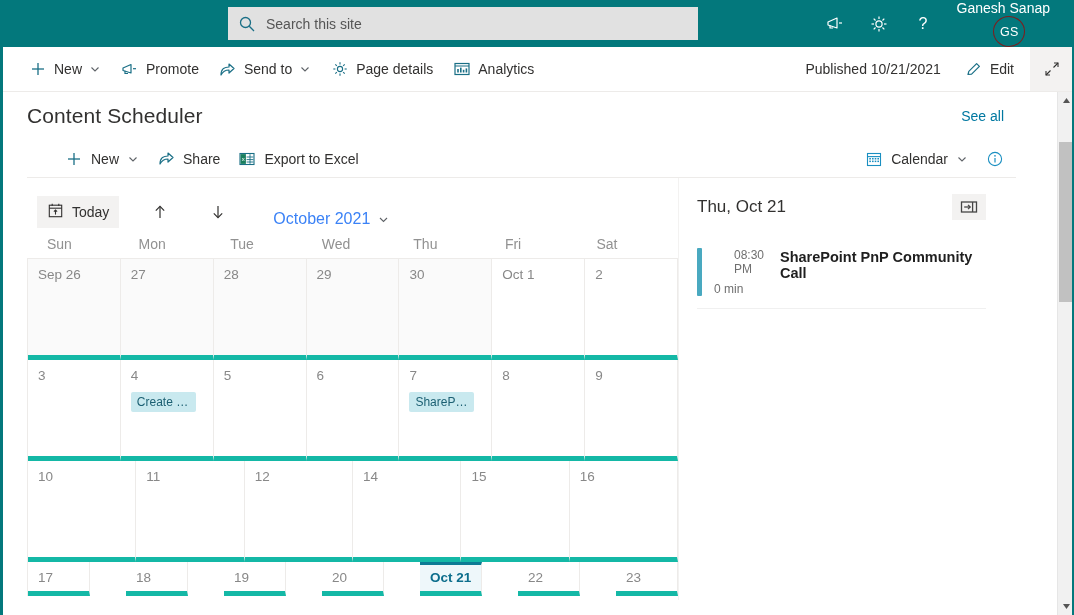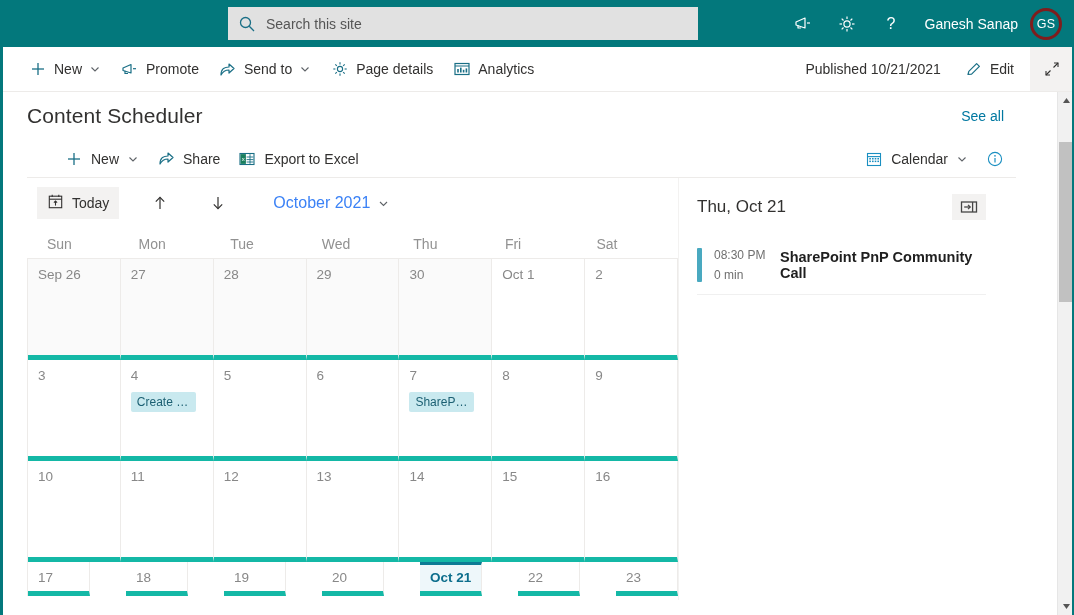--- a/index.html
+++ b/index.html
@@ -29,25 +29,25 @@
   .suite-right {
     position:absolute; right:12px; top:0; height:47px;
     display:flex; align-items:center; gap:0px;
   }
   .suite-btn {
     width:44px; height:47px; display:flex; align-items:center; justify-content:center;
     cursor:pointer;
   }
   .suite-btn svg { display:block; }
   .suite-user {
-    display:flex; align-items:center; height:47px; padding-left:12px; cursor:pointer;
+    display:flex; align-items:center; height:47px; padding-left:12px; cursor:pointer;flex-direction:column;
   }
   .suite-user-name { color:#fff; font-size:14px; margin-right:12px; white-space:nowrap; }
   .avatar {
-    width:32px; height:32px; border-radius:50%; border:3px solid #7f1d1d;
+    width:32px; height:32px; border-radius:50%; border:1px solid #7f1d1d;
     color:#fff; font-size:12.5px; display:flex; align-items:center; justify-content:center;
     letter-spacing:.3px;
   }
 
   
   .cmdbar {
     position:absolute; left:0; top:47px; width:1074px; height:45px;
     background:#fff; border-bottom:1px solid #edebe9;
     display:flex; align-items:center;
   }
@@ -91,21 +91,21 @@
   .lt-left { display:flex; align-items:center; padding-left:30px; gap:2px; }
   .lt-item {
     display:flex; align-items:center; gap:8px; height:36px; padding:0 8px;
     font-size:14px; color:#323130; cursor:pointer; white-space:nowrap;
   }
   .lt-right { position:absolute; right:4px; display:flex; align-items:center; gap:2px; }
 
   
   .cal-area { display:flex; margin:0 24px 0 24px; height:422px; }
   .cal-main { width:672px; position:relative; }
-  .cal-nav { display:flex; align-items:center; height:50px; padding-left:10px; gap:18px; }
+  .cal-nav { display:flex; align-items:flex-end; height:50px; padding-left:10px; gap:18px; }
   .today-btn {
     display:flex; align-items:center; gap:8px; background:#f3f2f1;
     height:32px; padding:0 10px; font-size:14px; color:#323130; cursor:pointer;
   }
   .nav-arrow {
     width:34px; height:32px; display:flex; align-items:center; justify-content:center;
     cursor:pointer; margin-left:6px;
   }
   .month-label {
     display:flex; align-items:center; gap:7px; font-size:16px; color:#3b82f6;
@@ -140,21 +140,21 @@
   .dp-btn {
     width:34px; height:26px; background:#f3f2f1; display:flex;
     align-items:center; justify-content:center; cursor:pointer; margin-right:22px;
   }
   .dp-list { margin-top:18px; margin-right:22px; }
   .dp-evt {
     display:flex; border-bottom:1px solid #f0f0f0; padding:10px 0 12px 0; cursor:pointer;
   }
   .dp-bar { width:5px; background:#49a9c0; flex:0 0 5px; border-radius:1px; }
   .dp-time { width:78px; flex:0 0 78px; padding-left:12px; }
-  .dp-t1 { font-size:12px; color:#6f6f6f; }
+  .dp-t1 { font-size:12px; color:#6f6f6f;margin-left:20px; }
   .dp-t2 { font-size:12px; color:#6f6f6f; margin-top:6px; }
   .dp-name { font-size:14.5px; color:#1f1f1f; font-weight:600; padding-top:1px; }
 
   
   .scrollbar {
     position:absolute; right:0; top:92px; width:17px; height:523px;
     background:#f1f1f1; border-left:1px solid #e6e6e6;
   }
   .sb-arrow {
     position:absolute; left:0; width:17px; height:17px;
@@ -510,23 +510,20 @@
               <div class="cell current">
                 <div class="daynum">10</div>
               </div>
               <div class="cell current">
                 <div class="daynum">11</div>
               </div>
               <div class="cell current">
                 <div class="daynum">12</div>
               </div>
               <div class="cell current">
-                <div class="daynum">13</div>
-              </div>
-              <div class="cell current">
                 <div class="daynum">14</div>
               </div>
               <div class="cell current">
                 <div class="daynum">15</div>
               </div>
               <div class="cell current">
                 <div class="daynum">16</div>
               </div>
             </div>
             <div class="week">

